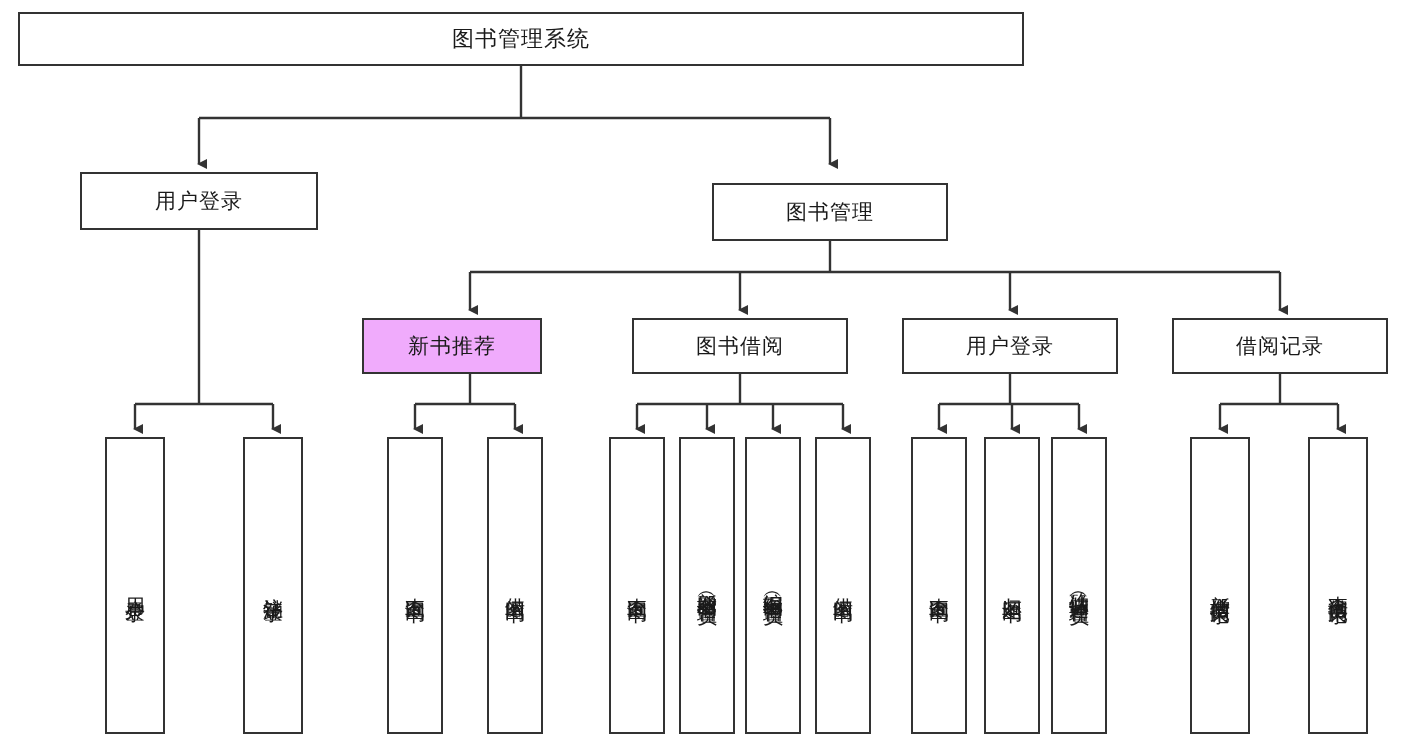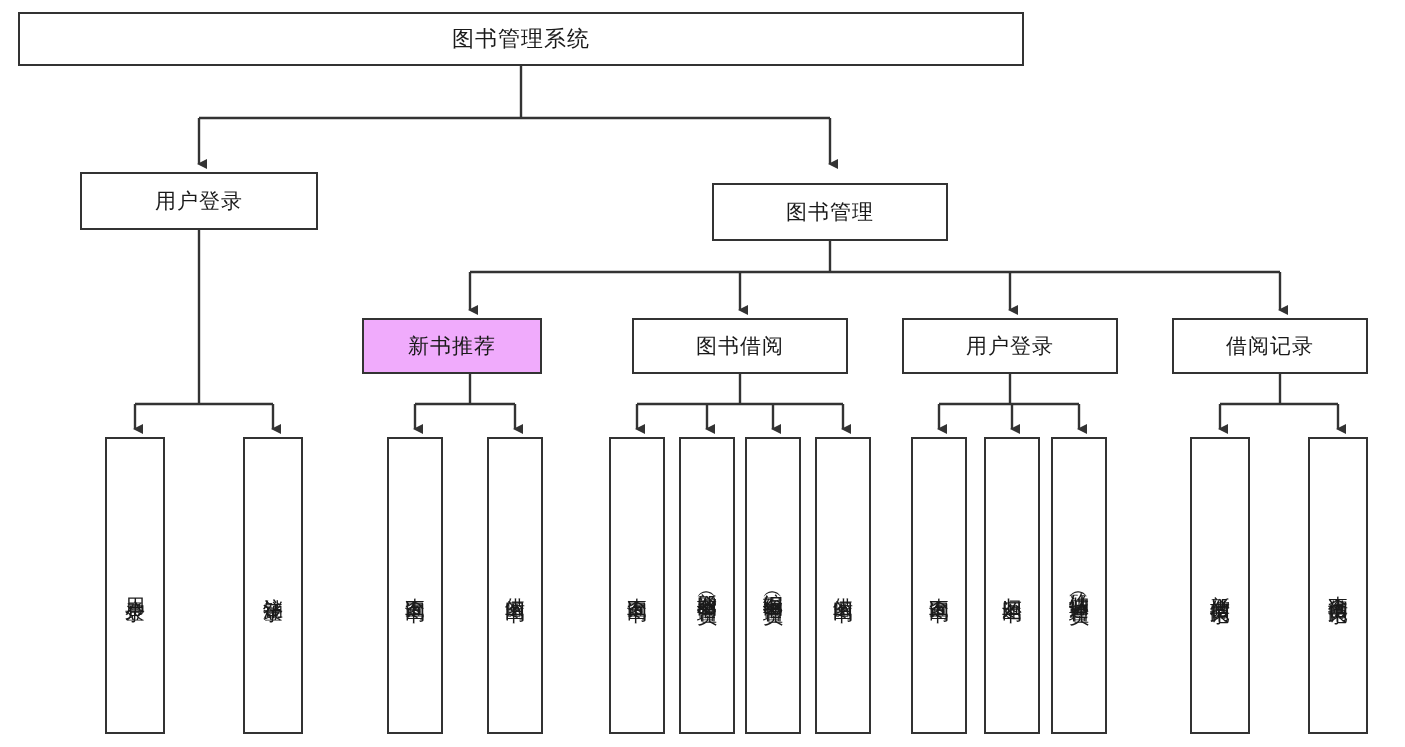--- a/index.html
+++ b/index.html
@@ -132,21 +132,21 @@
       </div>
       <div class="node horiz" style="left: 362px; top: 318px; width: 180px; height: 56px; border-color: rgb(51, 51, 51); background: #f0abfc; color: rgb(26, 26, 26);">
         <span class="label">新书推荐</span>
       </div>
       <div class="node horiz" style="left: 632px; top: 318px; width: 216px; height: 56px; border-color: rgb(51, 51, 51); background: rgb(255, 255, 255); color: rgb(26, 26, 26);">
         <span class="label">图书借阅</span>
       </div>
       <div class="node horiz" style="left: 902px; top: 318px; width: 216px; height: 56px; border-color: rgb(51, 51, 51); background: rgb(255, 255, 255); color: rgb(26, 26, 26);">
         <span class="label">用户登录</span>
       </div>
-      <div class="node horiz" style="left: 1172px; top: 318px; width: 196px; height: 56px; border-color: rgb(51, 51, 51); background: rgb(255, 255, 255); color: rgb(26, 26, 26);">
+      <div class="node horiz" style="left: 1172px; top: 318px; width: 216px; height: 56px; border-color: rgb(51, 51, 51); background: rgb(255, 255, 255); color: rgb(26, 26, 26);">
         <span class="label">借阅记录</span>
       </div>
       <div class="node vert" style="left: 105px; top: 437px; width: 60px; height: 297px; border-color: rgb(51, 51, 51); background: rgb(255, 255, 255); color: rgb(26, 26, 26);">
         <span class="label">用户登录</span>
       </div>
       <div class="node vert" style="left: 243px; top: 437px; width: 60px; height: 297px; border-color: rgb(51, 51, 51); background: rgb(255, 255, 255); color: rgb(26, 26, 26);">
         <span class="label">注销登录</span>
       </div>
       <div class="node vert" style="left: 387px; top: 437px; width: 56px; height: 297px; border-color: rgb(51, 51, 51); background: rgb(255, 255, 255); color: rgb(26, 26, 26);">
         <span class="label">查询图书</span>

